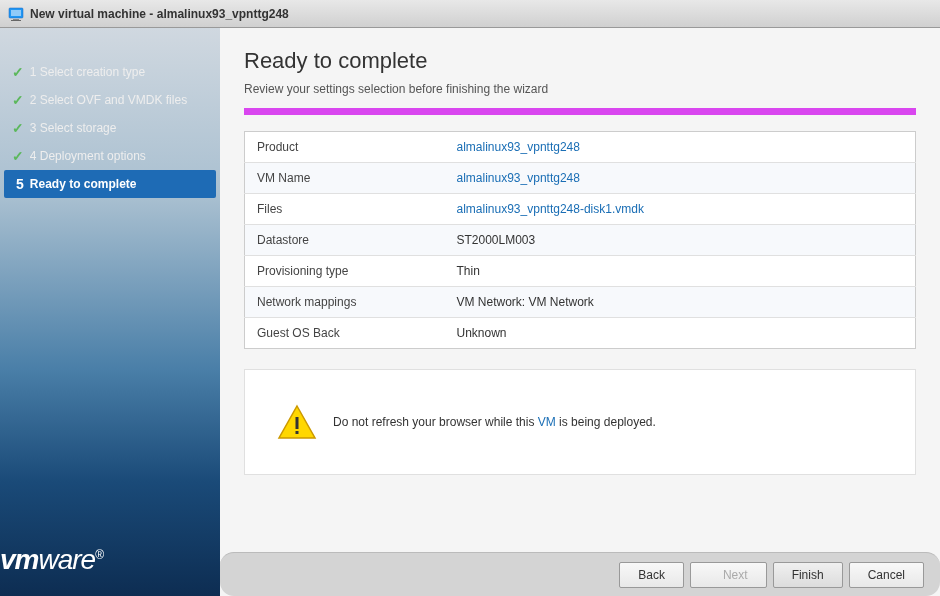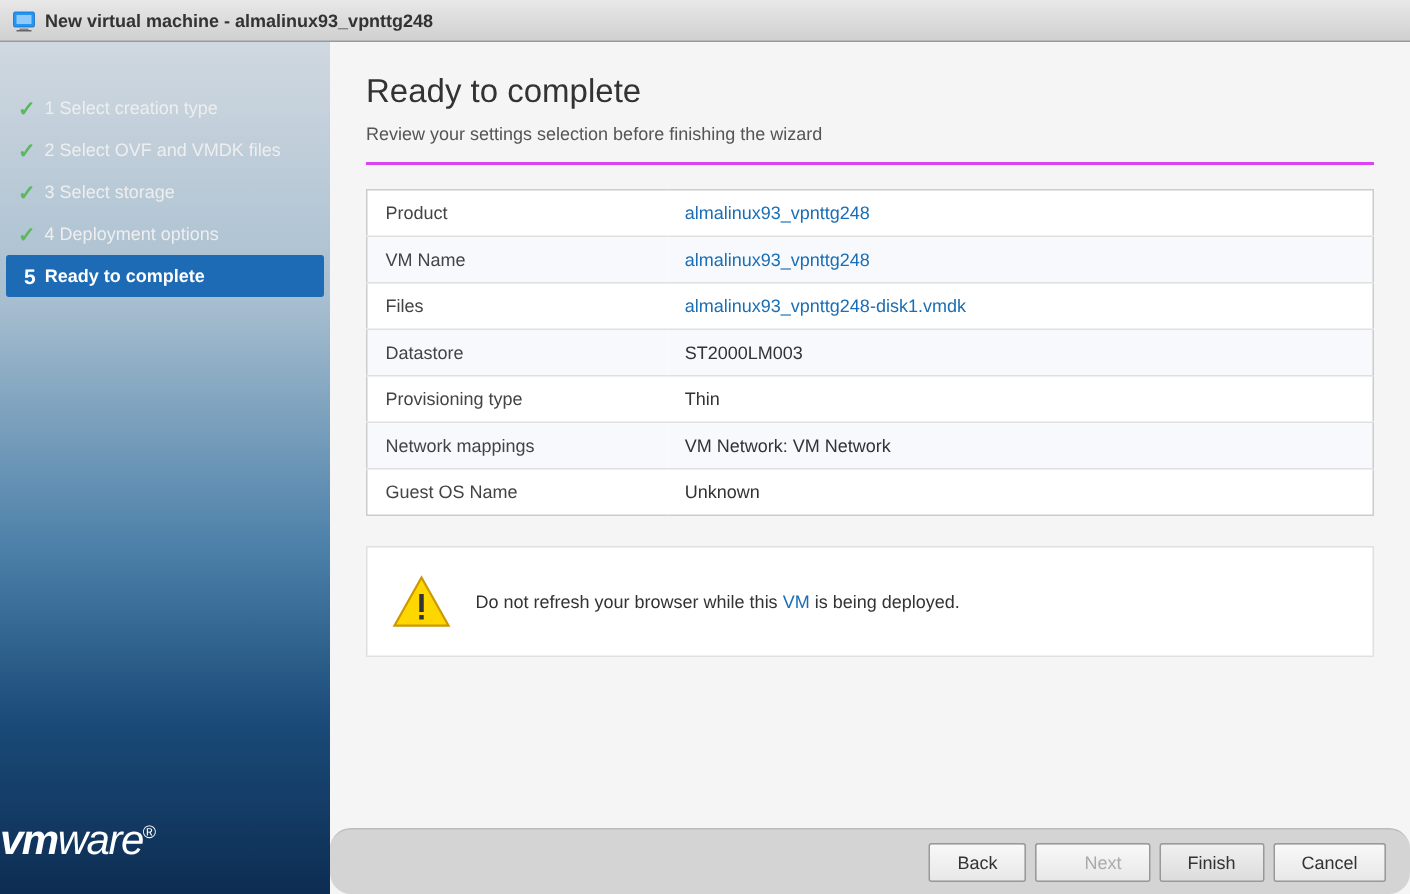--- a/index.html
+++ b/index.html
@@ -128,21 +128,21 @@
       color: #333;
       font-weight: normal;
       margin-bottom: 8px;
     }
 
     .content-subtitle {
       font-size: 12px;
       color: #555;
       margin-bottom: 16px;
       padding-bottom: 12px;
-      border-bottom: 2px solid #d946ef;
+      border-bottom: 7px solid #d946ef;
     }
 
     
     .settings-table {
       width: 100%;
       border-collapse: collapse;
       border: 1px solid #ccc;
       background: white;
       margin-bottom: 20px;
     }
@@ -177,21 +177,21 @@
 
     .settings-table td.plain-value {
       color: #333;
     }
 
     
     .warning-box {
       display: flex;
       align-items: center;
       gap: 16px;
-      padding: 16px;
+      padding: 32px;
       background: white;
       border: 1px solid #e0e0e0;
       margin-top: 8px;
     }
 
     .warning-icon {
       width: 40px;
       height: 40px;
       flex-shrink: 0;
     }
@@ -317,21 +317,21 @@
           </tr>
           <tr>
             <td>Provisioning type</td>
             <td class="plain-value">Thin</td>
           </tr>
           <tr>
             <td>Network mappings</td>
             <td class="plain-value">VM Network: VM Network</td>
           </tr>
           <tr>
-            <td>Guest OS Name</td>
+            <td>Guest OS Back</td>
             <td class="plain-value">Unknown</td>
           </tr>
         </tbody>
       </table>
 
       <div class="warning-box">
         <svg class="warning-icon" viewBox="0 0 40 40">
           <polygon points="20,4 38,36 2,36" fill="#FFD700" stroke="#CC9900" stroke-width="1.5"></polygon>
           <rect x="18.5" y="15" width="3" height="12" fill="#333"></rect>
           <rect x="18.5" y="29" width="3" height="3" fill="#333"></rect>

